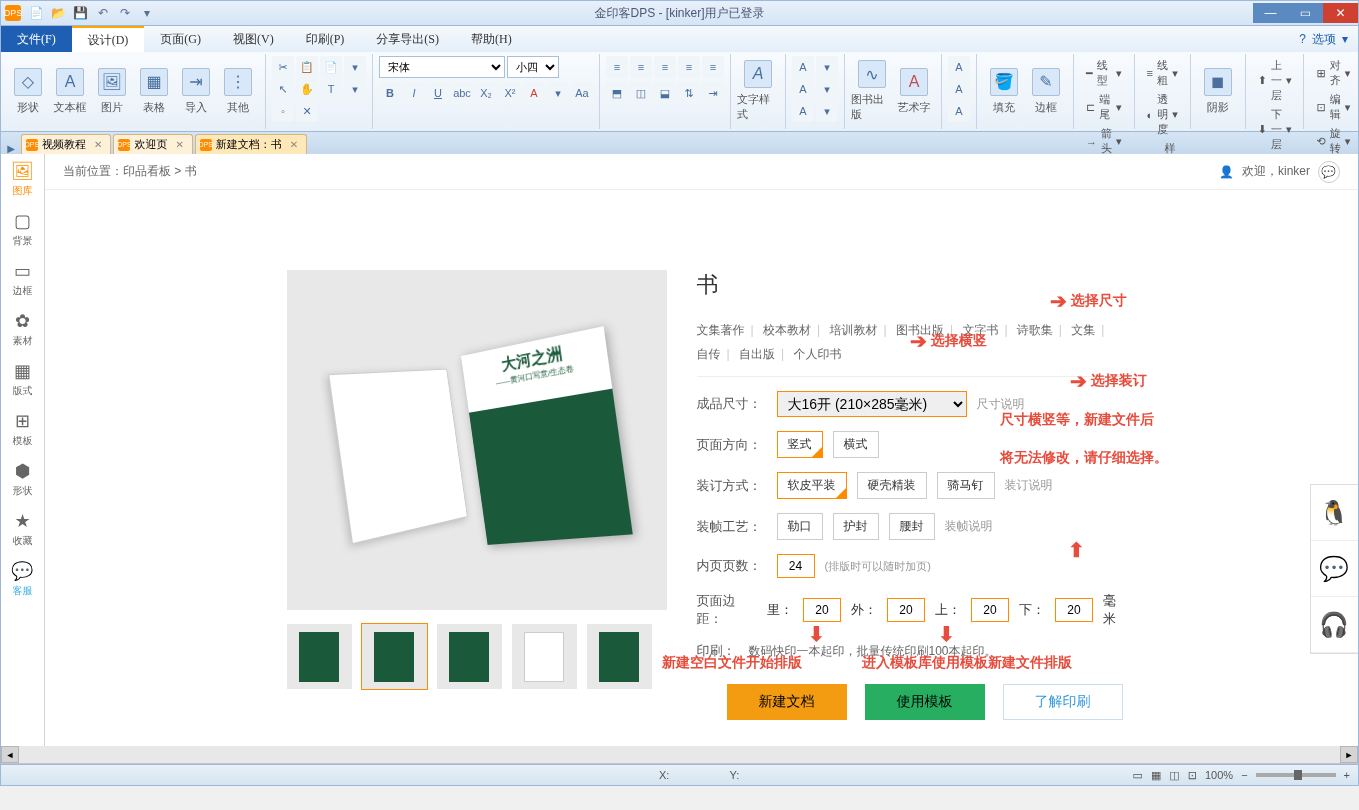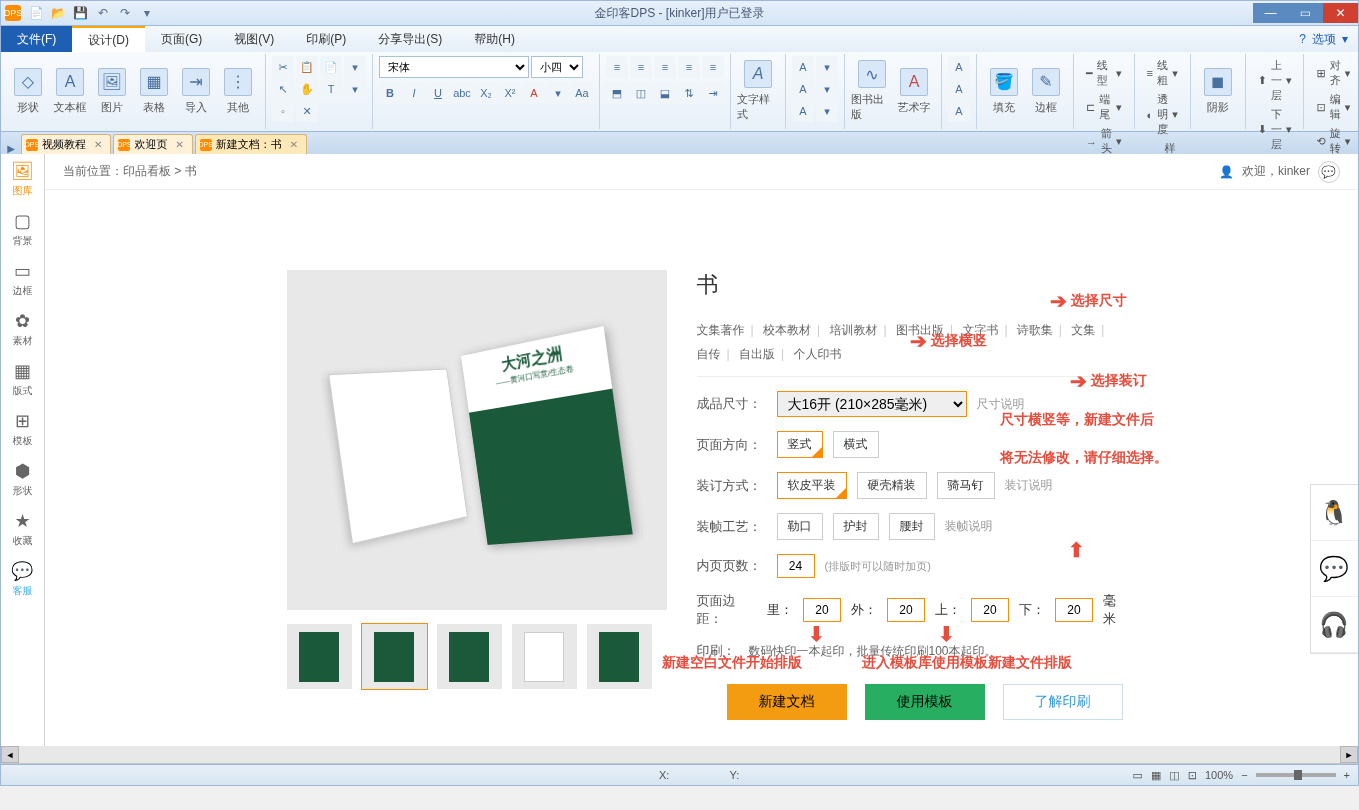--- a/index.html
+++ b/index.html
@@ -11,21 +11,21 @@
 .titlebar .qat { display:flex; gap:6px; margin-left:4px; }
 .titlebar .qat span { width:16px; height:16px; display:flex; align-items:center; justify-content:center; font-size:12px; color:#5a7090; cursor:pointer; }
 .titlebar .title { position:absolute; left:50%; transform:translateX(-50%); font-size:12px; color:#4a5a75;text-align:right; }
 .titlebar .win-controls { margin-left:auto; display:flex; }
 .titlebar .win-controls div { width:35px; height:20px; display:flex; align-items:center; justify-content:center; font-size:12px; color:#fff; cursor:pointer; }
 .titlebar .min,.titlebar .max { background:#5a8ac0; }
 .titlebar .close { background:#d04030; width:50px; }
 
 
 .menubar { height:26px; background:linear-gradient(#f5f9fd,#e5eef8); display:flex; border-left:1px solid #9db8d9; border-right:1px solid #9db8d9; }
-.menubar .tab { padding:0 16px; font-size:12px; display:flex; align-items:center; cursor:pointer; color:#333; }
+.menubar .tab { padding:0 16px; font-size:12px; display:flex; align-items:center; cursor:pointer; color:#333;font-family:Liberation Serif, serif; }
 .menubar .tab.file { background:#1e5fb4; color:#fff; }
 .menubar .tab.active { background:#fff; border-top:2px solid #ffa500; }
 .menubar .right { margin-left:auto; display:flex; align-items:center; padding-right:10px; font-size:12px; color:#1e5fb4; gap:6px; }
 
 
 .ribbon { height:80px; background:linear-gradient(#f8fbfe,#e8f0f8); border:1px solid #9db8d9; border-top:none; display:flex; padding:2px 0; }
 .ribbon-group { border-right:1px solid #c5d5e5; padding:2px 6px; display:flex; flex-direction:column; font-size:10px; color:#555; }
 .ribbon-btn-large { display:flex; flex-direction:column; align-items:center; justify-content:center; width:42px; height:70px; cursor:pointer; font-size:11px; gap:4px; }
 .ribbon-btn-large .ico { width:28px; height:28px; background:#d8e8f8; border:1px solid #a8c0d8; border-radius:2px; display:flex; align-items:center; justify-content:center; font-size:16px; color:#4a70a0; }
 .ribbon-row { display:flex; gap:2px; align-items:center; }
@@ -178,21 +178,21 @@
         <div class="ribbon-btn-sm">T</div>
         <div class="ribbon-btn-sm">▾</div>
       </div>
     <div class="ribbon-row">
         <div class="ribbon-btn-sm">◦</div>
         <div class="ribbon-btn-sm">✕</div>
       </div>
   </div>
   <div class="ribbon-group">
     <div class="ribbon-row">
-        <select style="width:150px"><option>宋体</option></select>
+        <select style="width:126px"><option>宋体</option></select>
         <select style="width:52px"><option>小四</option></select>
       </div>
     <div class="ribbon-row" style="margin-top:4px">
       <div class="ribbon-btn-sm">
           <b>B</b>
         </div>
       <div class="ribbon-btn-sm">
           <i>I</i>
         </div>
       <div class="ribbon-btn-sm">

